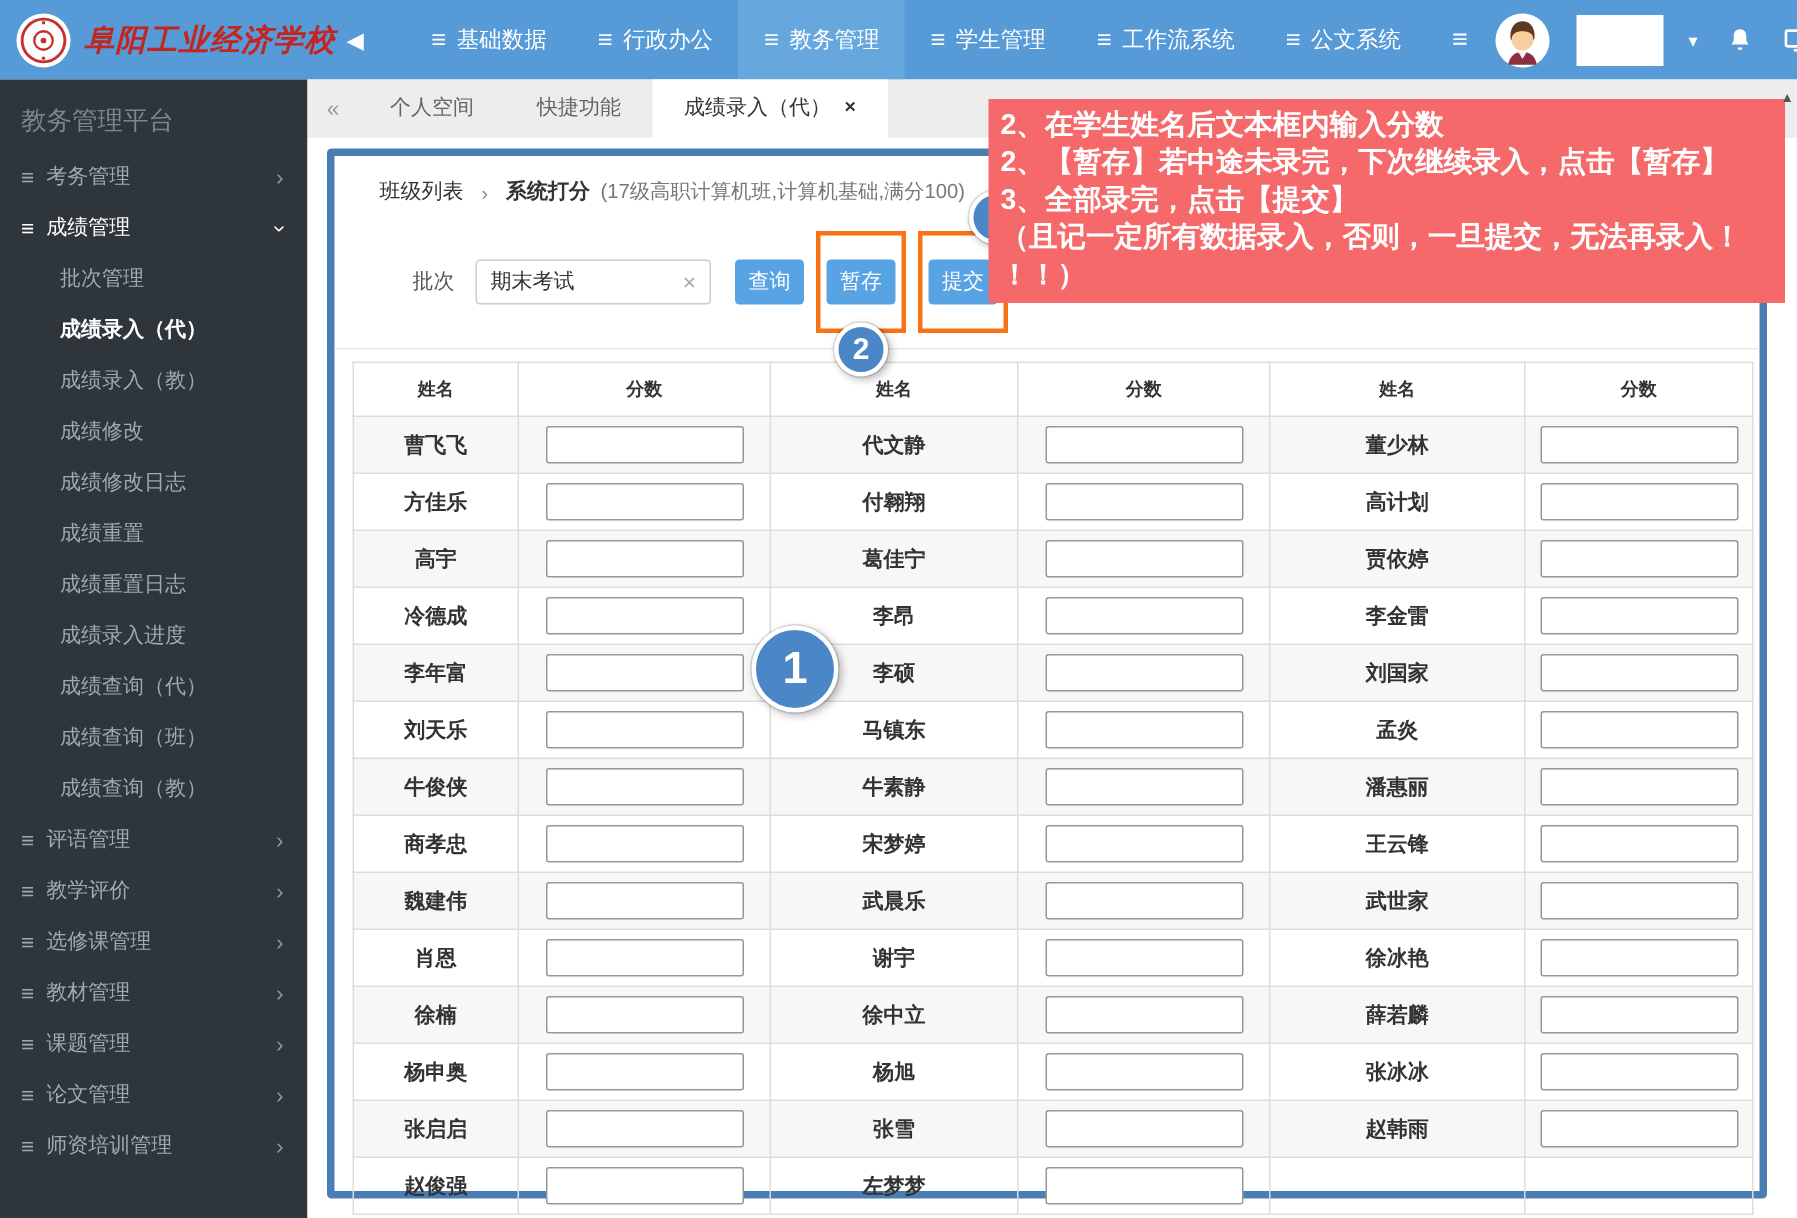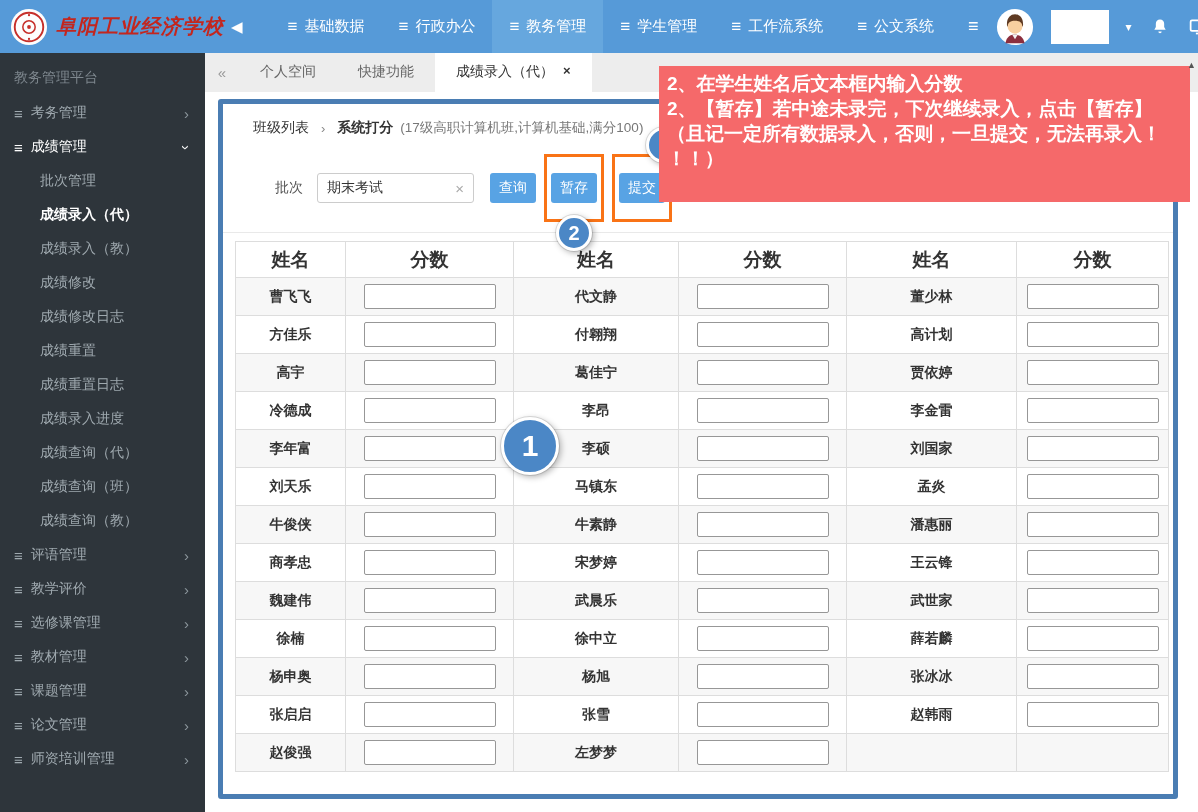--- a/index.html
+++ b/index.html
@@ -23,21 +23,21 @@
   .nav-item.plain { font-size:18px; }
   .topbar-right { margin-left:auto; display:flex; align-items:center; gap:17px; padding-right:16px; }
   .avatar svg { display:block; }
   .masked-box { width:58px; height:34px; background:#fff; }
   .tb-caret { color:#fff; font-size:12px; }
   .tb-icon { position:relative; width:22px; height:22px; display:flex; align-items:center; justify-content:center; cursor:pointer; }
   .tb-icon svg { display:block; }
 
   
   .sidebar { position:absolute; left:0; top:53px; width:205px; height:759px; background:#2e353b; }
-  .side-title { padding:16px 14px 9px 14px; color:#7d868d; font-size:14px; }
+  .side-title { padding:16px 14px 9px 14px; color:#7d868d; font-size:17px; }
   .side-item, .side-sub { height:34px; display:flex; align-items:center; font-size:14px;
                           color:#9fa9af; cursor:pointer; }
   .side-item { padding:0 16px 0 14px; }
   .side-sub  { padding:0 17px 0 40px;text-align:right; }
   .side-item .bars { margin-right:8px; font-size:15px; }
   .side-item .chev { margin-left:auto; font-size:15px; color:#8d979d; }
   .chev.down { transform:rotate(90deg); display:inline-block; }
   .side-item.open { color:#fff; }
   .side-item.open .chev { color:#fff; }
   .side-sub.active { color:#fff; font-weight:bold; }
@@ -68,21 +68,21 @@
   .btn { border:none; width:46px; height:30px; background:#58a3e4; color:#fff; font-size:14px;
          border-radius:3px; cursor:pointer; font-family:inherit; }
   .btn.query { margin-left:16px; }
   .hl-wrap { position:relative; display:inline-block; border:3px solid #f97316; padding:16px 4px;
              margin-left:8px; line-height:0; }
   .divider { margin-top:10px; border-top:1px solid #e9e9e9; }
 
   
   .score-table { margin:8px 0 0 12px; border-collapse:collapse; table-layout:fixed; width:933px; }
   .score-table th, .score-table td { border:1px solid #ddd; text-align:center; }
-  .score-table th { height:36px; font-size:19px; color:#333; font-weight:bold; background:#fff; }
+  .score-table th { height:36px; font-size:12px; color:#333; font-weight:bold; background:#fff; }
   .score-table td { height:38px; font-size:14px; color:#333; font-weight:bold; }
   .score-table tbody tr:nth-child(odd) td { background:#f7f7f7; }
   .score-input { width:132px; height:25px; border:1px solid #979797; border-radius:2px;
                  vertical-align:middle; background:#fff; }
 
   
   .annotation { position:absolute; left:659px; top:66px; width:531px; height:136px;
                 background:#f5696a; color:#fff; font-weight:bold; font-size:19px;
                 line-height:25px; padding:5px 8px; z-index:50; }
   .annotation div { white-space:nowrap; }
@@ -382,20 +382,28 @@
             </tr>
             <tr>
               <td>魏建伟</td>
               <td><input class="score-input" type="text" style=""></td>
               <td>武晨乐</td>
               <td><input class="score-input" type="text" style=""></td>
               <td>武世家</td>
               <td><input class="score-input" type="text" style=""></td>
             </tr>
             <tr>
+              <td>肖恩</td>
+              <td><input class="score-input" type="text" style=""></td>
+              <td>谢宇</td>
+              <td><input class="score-input" type="text" style=""></td>
+              <td>徐冰艳</td>
+              <td><input class="score-input" type="text" style=""></td>
+            </tr>
+            <tr>
               <td>徐楠</td>
               <td><input class="score-input" type="text" style=""></td>
               <td>徐中立</td>
               <td><input class="score-input" type="text" style=""></td>
               <td>薛若麟</td>
               <td><input class="score-input" type="text" style=""></td>
             </tr>
             <tr>
               <td>杨申奥</td>
               <td><input class="score-input" type="text" style=""></td>
@@ -421,20 +429,21 @@
               <td></td>
             </tr>
           </tbody>
       </table>
     </section>
   </main>
 
   <div class="annotation">
     <div>2、在学生姓名后文本框内输入分数</div>
     <div>2、【暂存】若中途未录完，下次继续录入，点击【暂存】</div>
+    <div>3、全部录完，点击【提交】</div>
     <div>（且记一定所有数据录入，否则，一旦提交，无法再录入！</div>
     <div>！！）</div>
   </div>
 
   <div class="num-circle c1">1</div>
 
   <span class="sb-arrow">▲</span>
 </div>
 
 </body></html>

